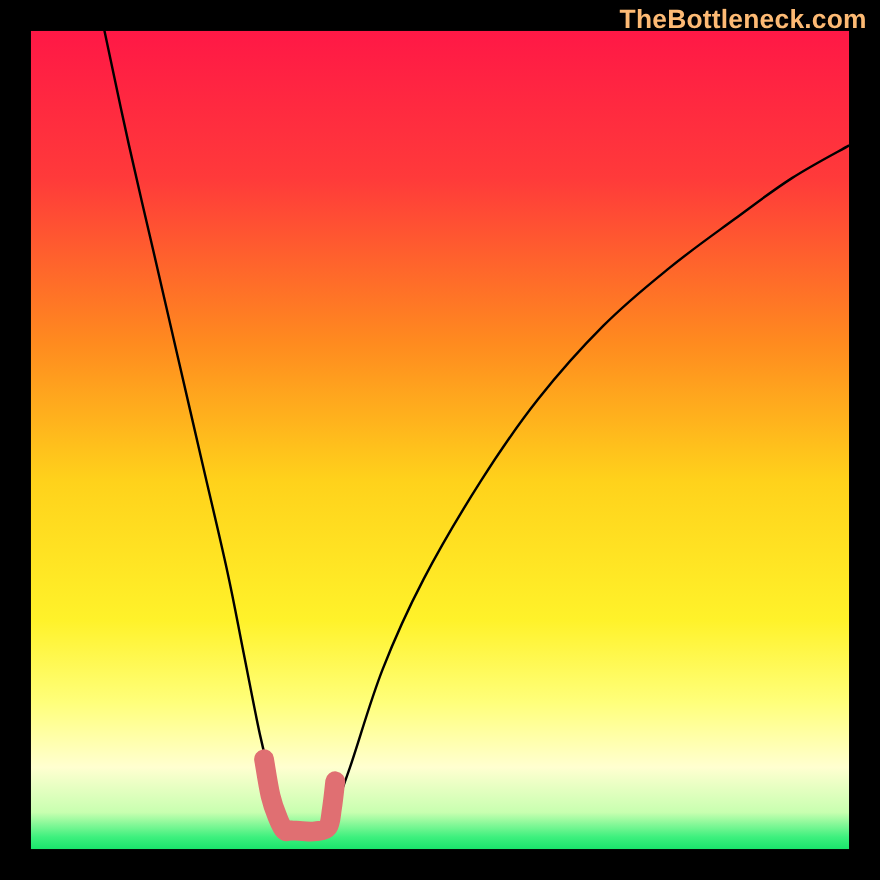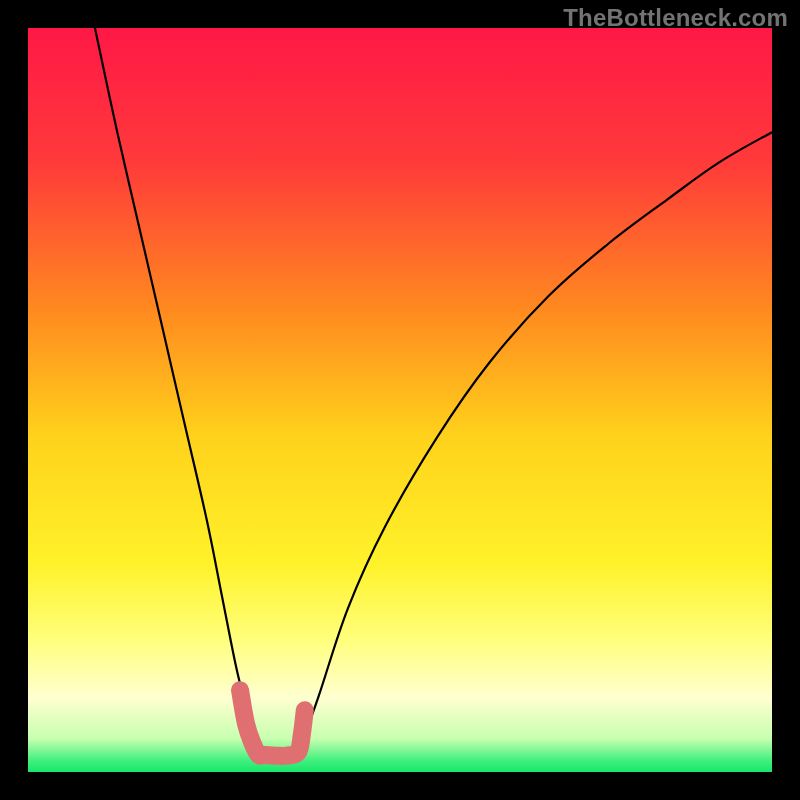--- a/index.html
+++ b/index.html
@@ -14,21 +14,21 @@
   .frame {
     position: absolute;
     left: 0; top: 0;
     width: 800px; height: 800px;
     background: #000;
   }
   .watermark {
     position: absolute;
     top: 4px;
     right: 12px;
-    color: #737373;
+    color: #fdba74;
     font-size: 24px;
     font-weight: 600;
     letter-spacing: 0.2px;
     user-select: none;
   }
   .plot-wrap {
     position: absolute;
     left: 28px;
     top: 28px;
     width: 744px;

